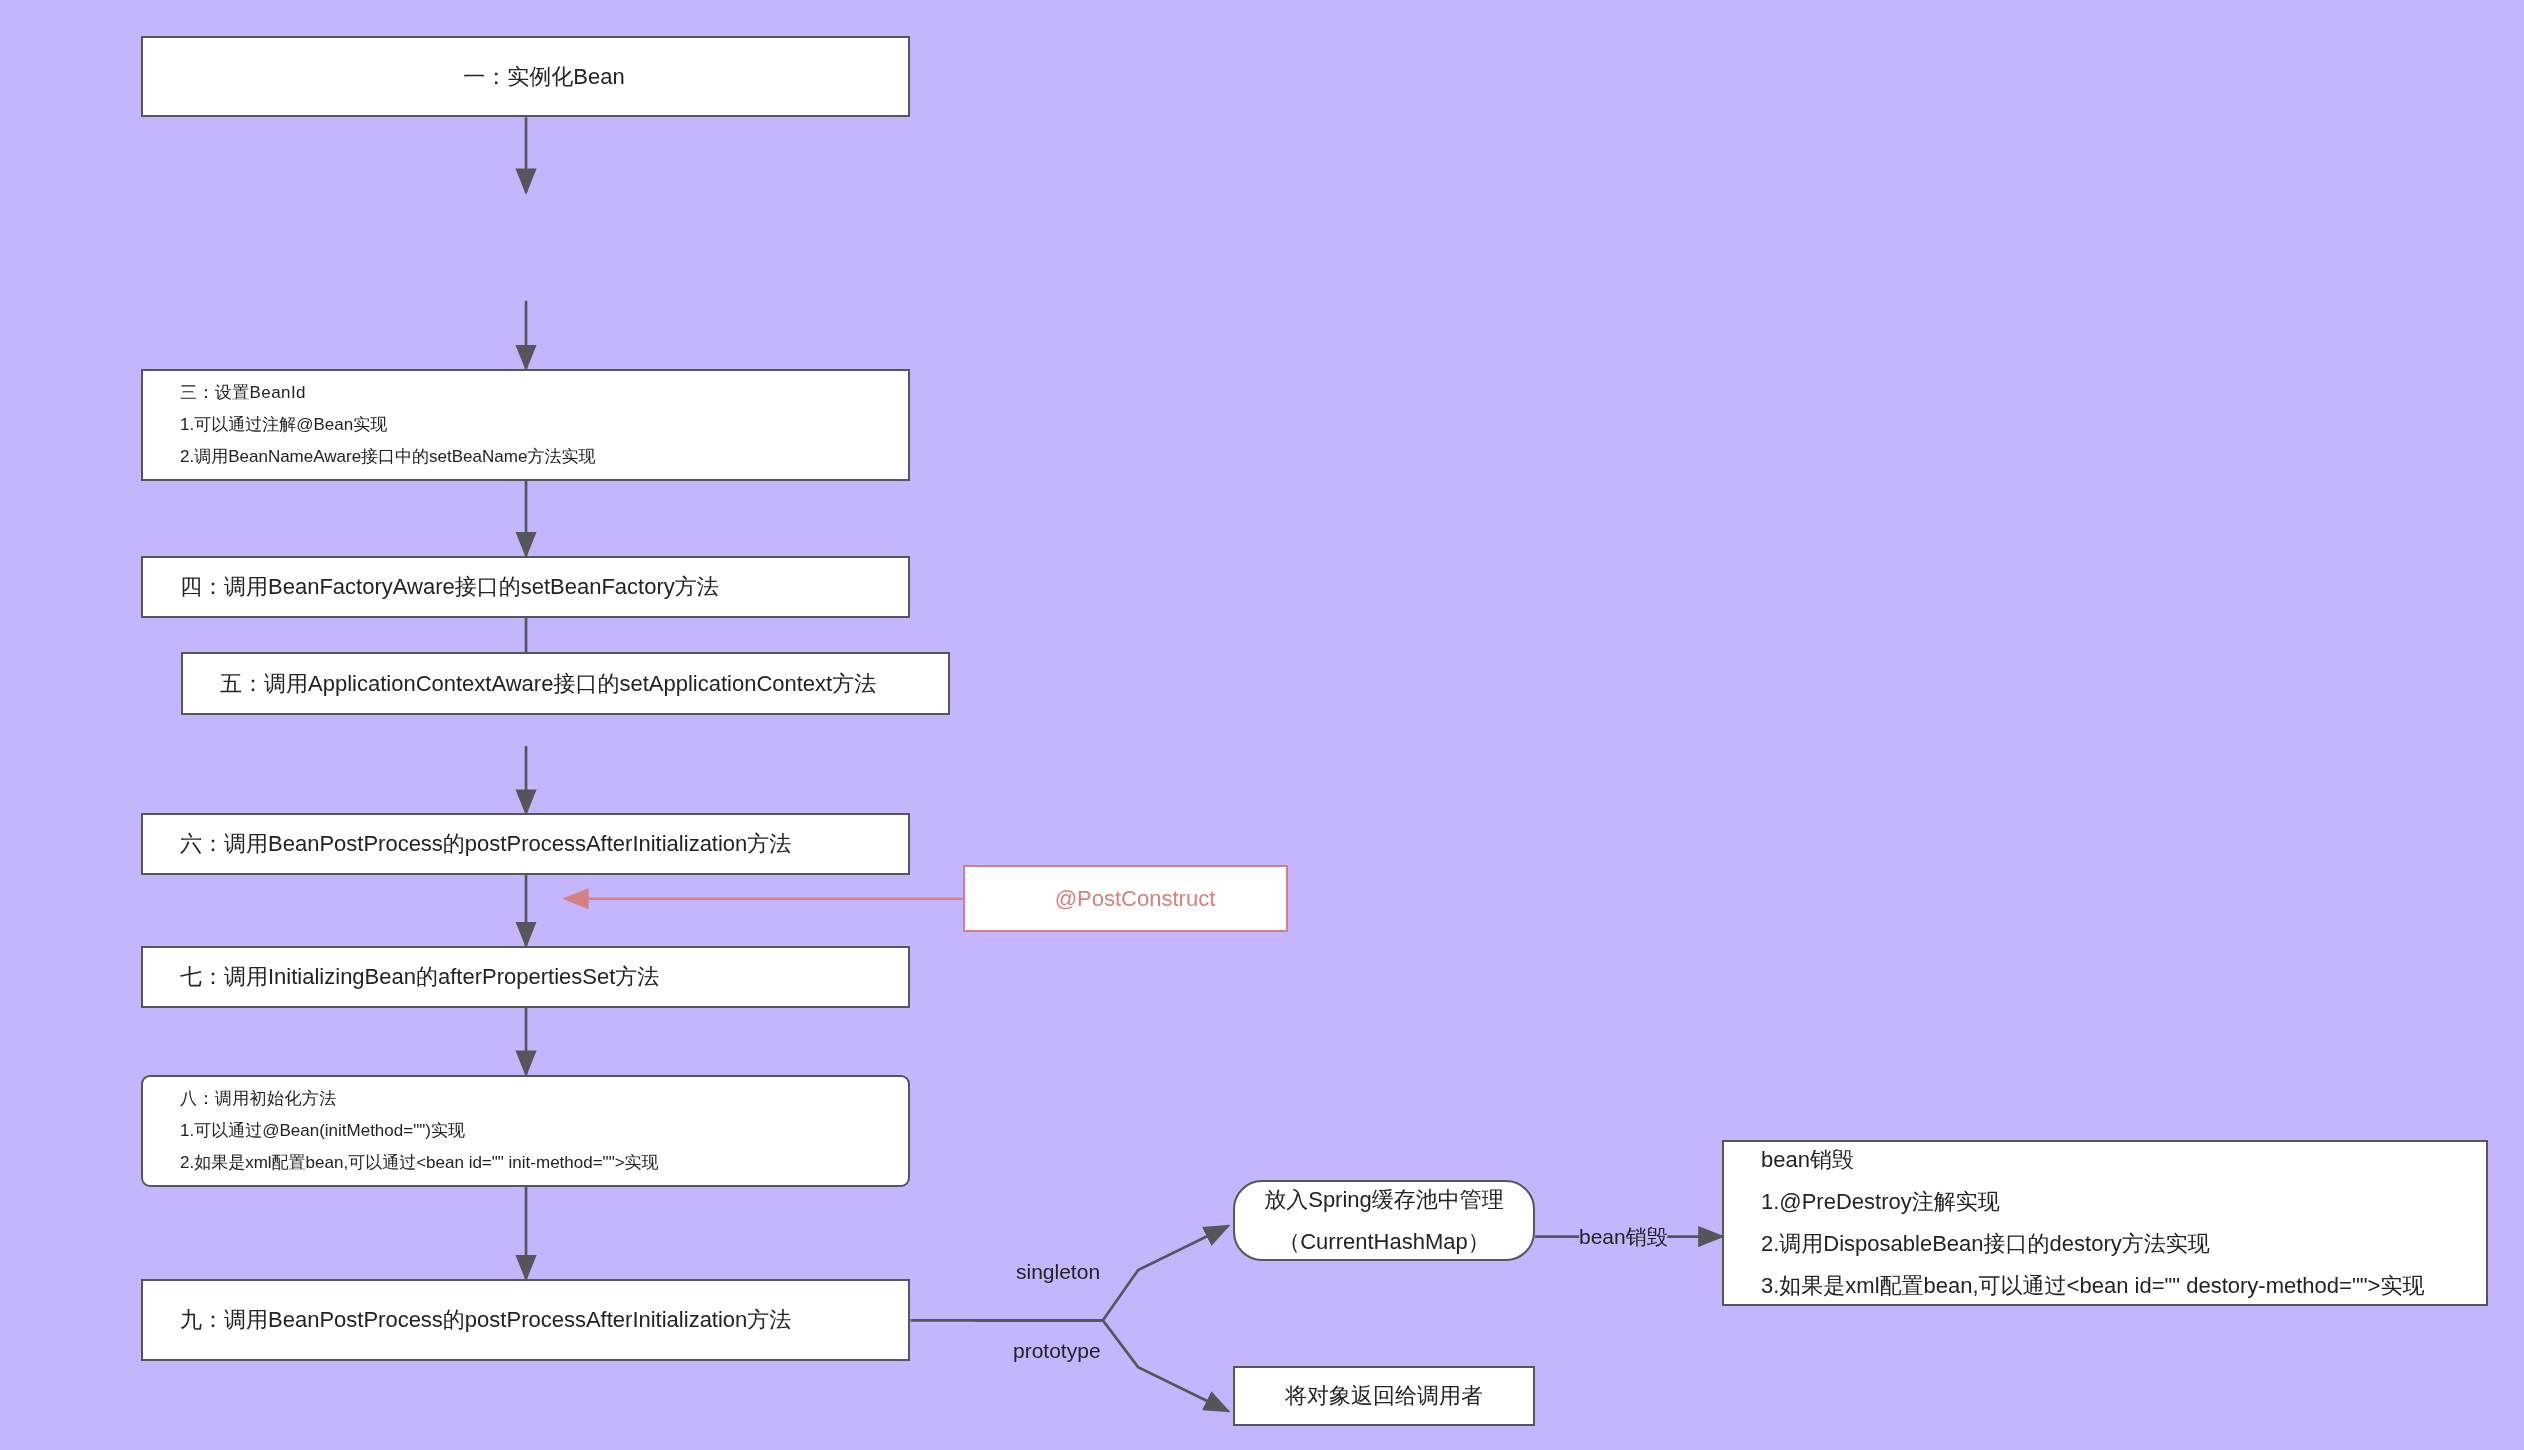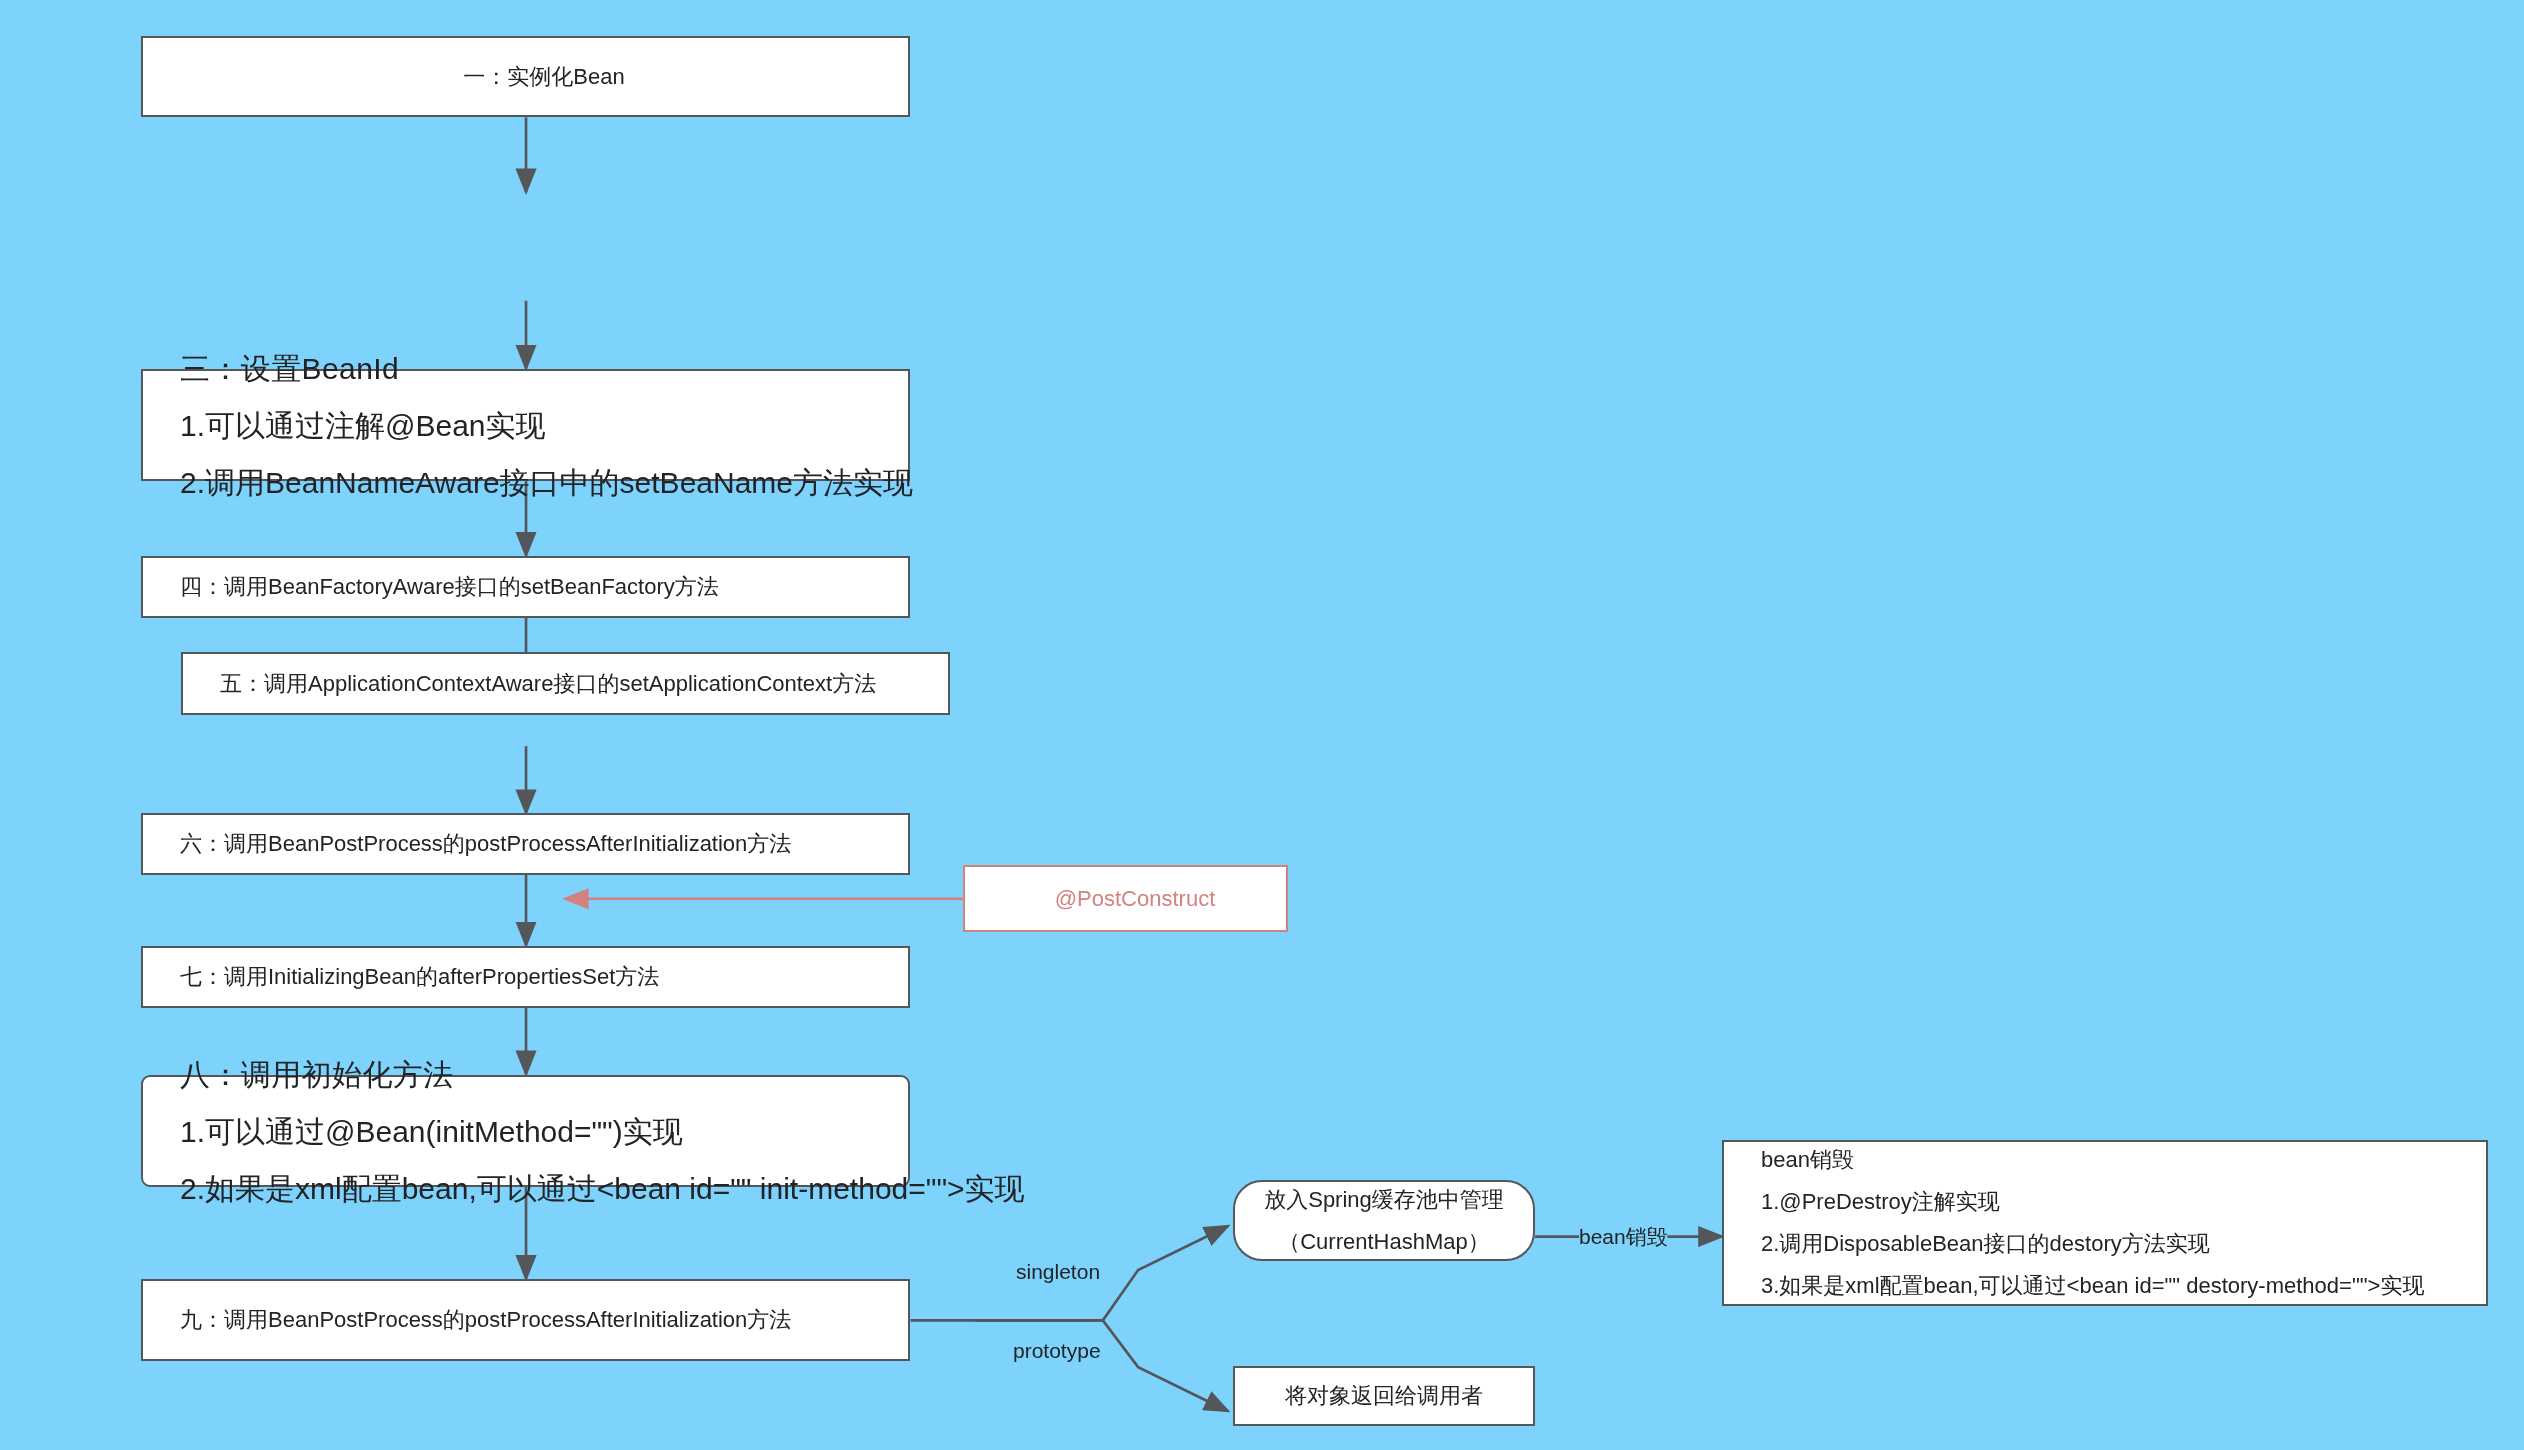--- a/index.html
+++ b/index.html
@@ -7,21 +7,21 @@
     padding: 0;
     background: #ffffff;
   }
   body {
     font-family: "Liberation Sans", "DejaVu Sans", sans-serif;
   }
   #canvas {
     position: relative;
     width: 2525px;
     height: 1450px;
-    background: #7dd3fc;
+    background: #c4b5fd;
     overflow: hidden;
   }
   .node {
     position: absolute;
     box-sizing: border-box;
     border: 2.6px solid #55565a;
     background: #ffffff;
     display: flex;
     flex-direction: column;
     justify-content: center;
@@ -43,21 +43,21 @@
   
   .step {
     left: 141px;
     width: 769px;
   }
   .step .line {
     font-size: 22px;
     padding-left: 37px;
   }
   .step.multi .line {
-    font-size: 30px;
+    font-size: 17px;
   }
   .step.multi .line.title {
     letter-spacing: 0.4px;
   }
   
   .annot {
     border-color: #d4817f;
     color: #d4817f;
     padding-left: 19px;
   }

